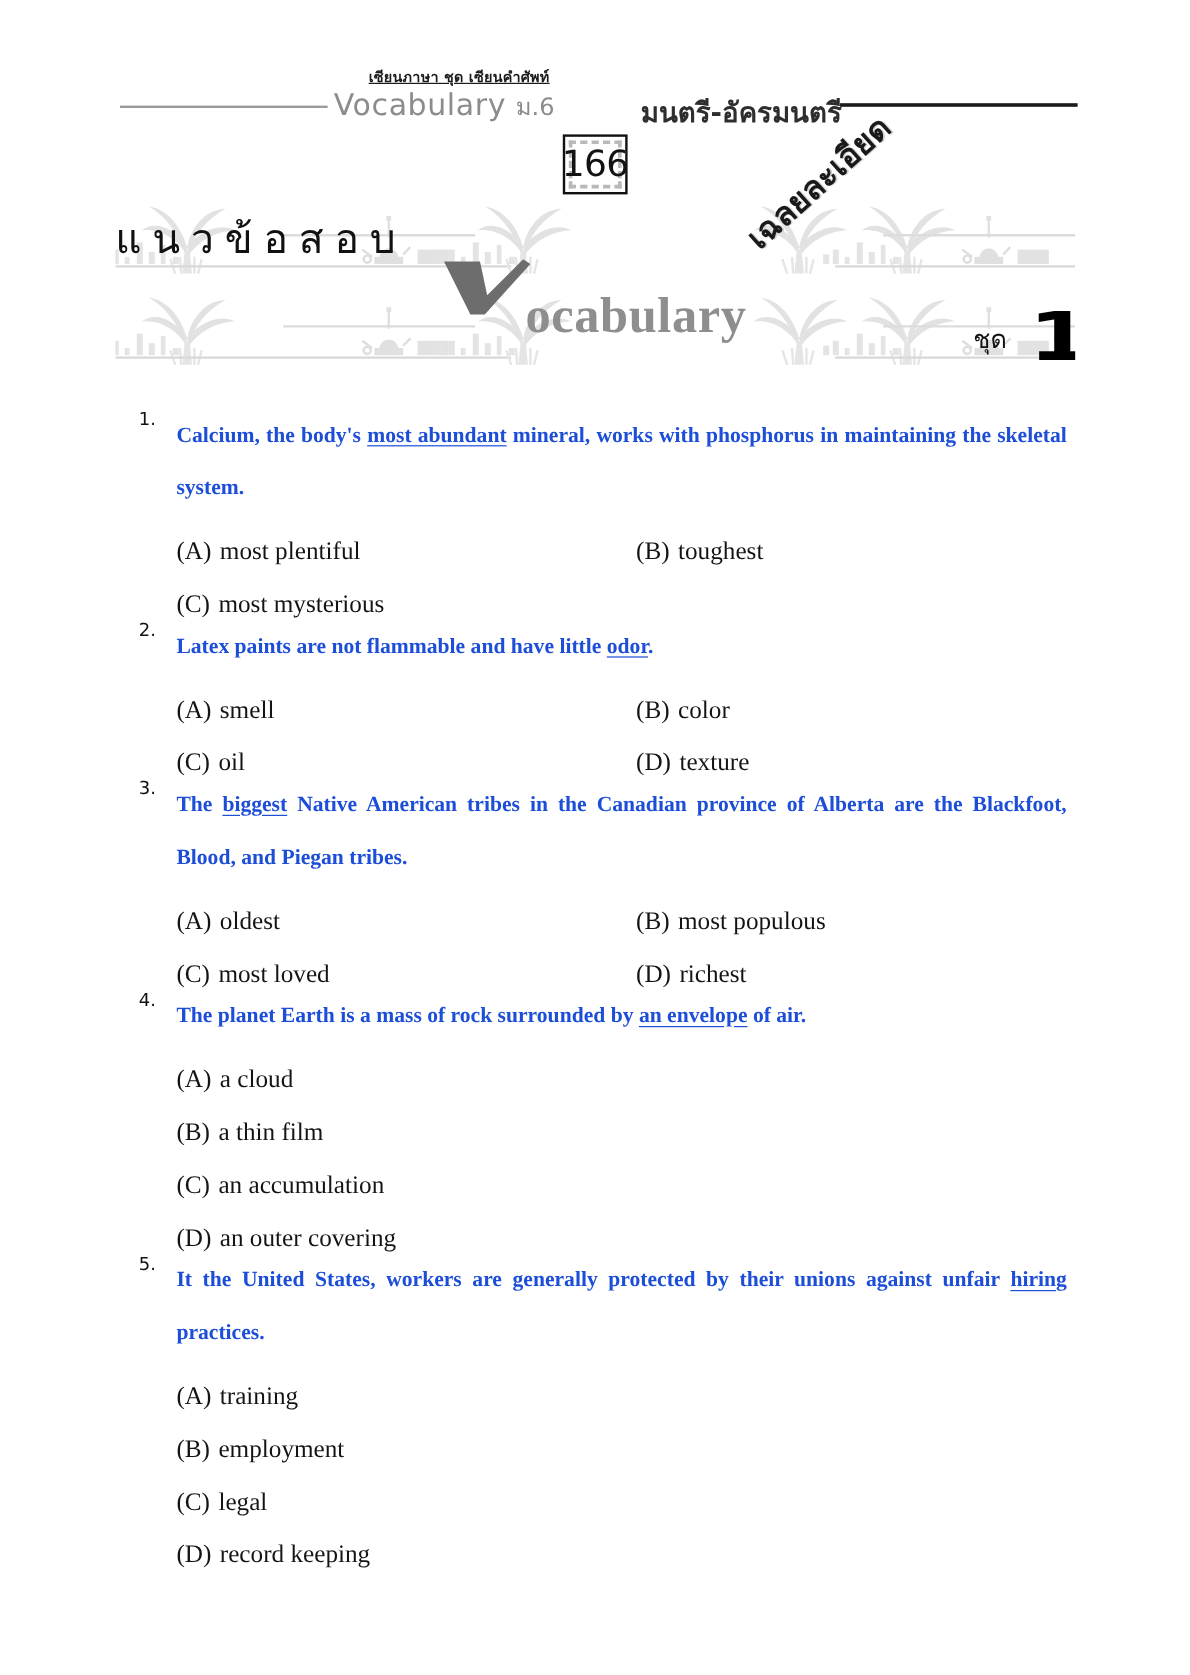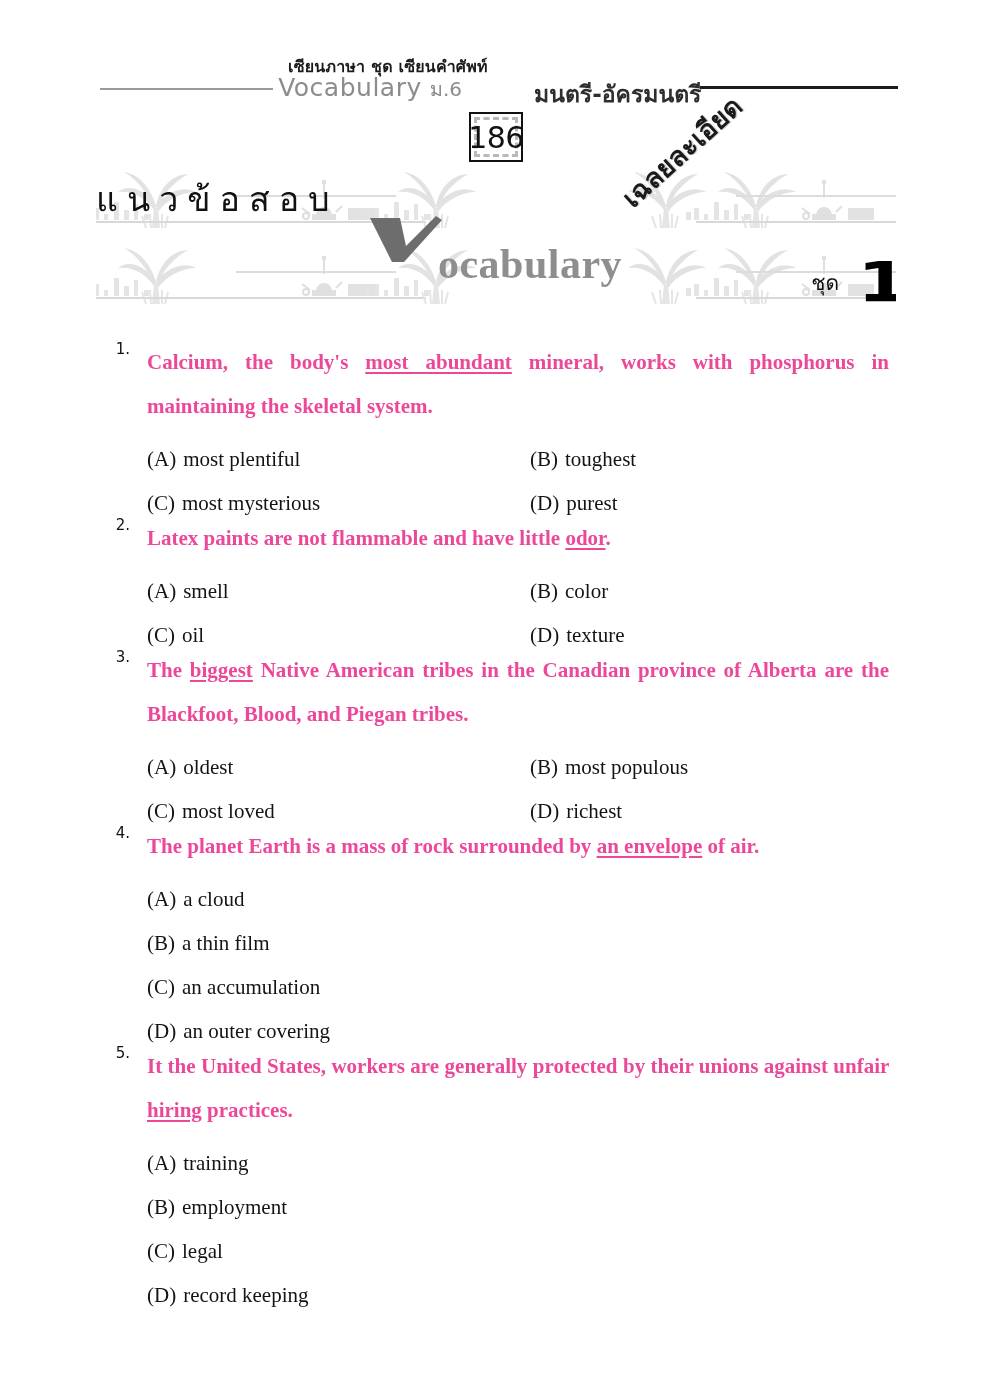--- a/index.html
+++ b/index.html
@@ -31,29 +31,30 @@
     background: #9a9a9a;
   }
   .rule-right {
     position: absolute;
     left: 700px; top: 38px;
     width: 198px; height: 3px;
     background: #1c1c1c;
   }
   .head-thai-top {
     position: absolute;
-    left: 288px; top: 6px;
+    left: 268px; top: 6px;
     width: 190px;
     text-align: right;
     font-family: "DejaVu Sans", sans-serif;
-    font-size: 16px;
+    font-size: 12px;
     font-weight: 700;
     color: #1b1b1b;
     letter-spacing: 0.2px;
     white-space: nowrap;
+    text-decoration: underline;
   }
   .head-vocab {
     position: absolute;
     left: 272px; top: 25px;
     width: 190px;
     text-align: right;
     white-space: nowrap;
     color: #8c8c8c;
   }
   .head-vocab .hv-word {
@@ -213,23 +214,23 @@
     text-align: right;
     font-family: "DejaVu Sans", sans-serif;
     font-size: 15px;
     color: #111111;
   }
   .q-stem {
     margin: 0 12px 0 147px;
     width: 742px;
     font-family: "Liberation Serif", serif;
     font-weight: 700;
-    font-size: 21px;
+    font-size: 18px;
     line-height: 44px;
-    color: #ec4899;
+    color: #1d4ed8;
     text-align: justify;
     text-justify: inter-word;
   }
   .q-stem.single-line { text-align: left; }
   .q-stem u {
     text-decoration: underline;
     text-underline-offset: 3px;
   }
   .options {
     margin: 0 0 0 147px;
@@ -262,21 +263,21 @@
   <div class="rule-right"></div>
 
   <div class="head-thai-top">เซียนภาษา ชุด เซียนคำศัพท์</div>
 
   <div class="head-vocab">
     <span class="hv-word">Vocabulary</span><span class="hv-level">ม.6</span>
   </div>
 
   <div class="pagebox">
     <div class="pagebox-inner"></div>
-    <div class="pagebox-num">186</div>
+    <div class="pagebox-num">166</div>
   </div>
 
   <div class="head-thai-right">มนตรี-อัครมนตรี</div>
 </div>
 
 <div class="banner">
 
   <svg class="banner-deco" viewBox="0 0 800 148" preserveAspectRatio="none">
     <defs>
       <g id="palmcluster">
@@ -369,21 +370,20 @@
     <div class="question">
       <div class="q-num">1.</div>
       <div class="q-stem"><span>Calcium, the body's </span><u>most abundant</u><span> mineral, works with phosphorus in maintaining the skeletal system.</span></div>
       <div class="options">
         <div class="opt-row">
           <div class="opt opt-a-col"><span class="lab">(A)</span><span>most plentiful</span></div>
           <div class="opt opt-b-col"><span class="lab">(B)</span><span>toughest</span></div>
         </div>
         <div class="opt-row">
           <div class="opt opt-a-col"><span class="lab">(C)</span><span>most mysterious</span></div>
-          <div class="opt opt-b-col"><span class="lab">(D)</span><span>purest</span></div>
         </div>
       </div>
     </div>
     <div class="question">
       <div class="q-num">2.</div>
       <div class="q-stem"><span>Latex paints are not flammable and have little </span><u>odor</u><span>.</span></div>
       <div class="options">
         <div class="opt-row">
           <div class="opt opt-a-col"><span class="lab">(A)</span><span>smell</span></div>
           <div class="opt opt-b-col"><span class="lab">(B)</span><span>color</span></div>

